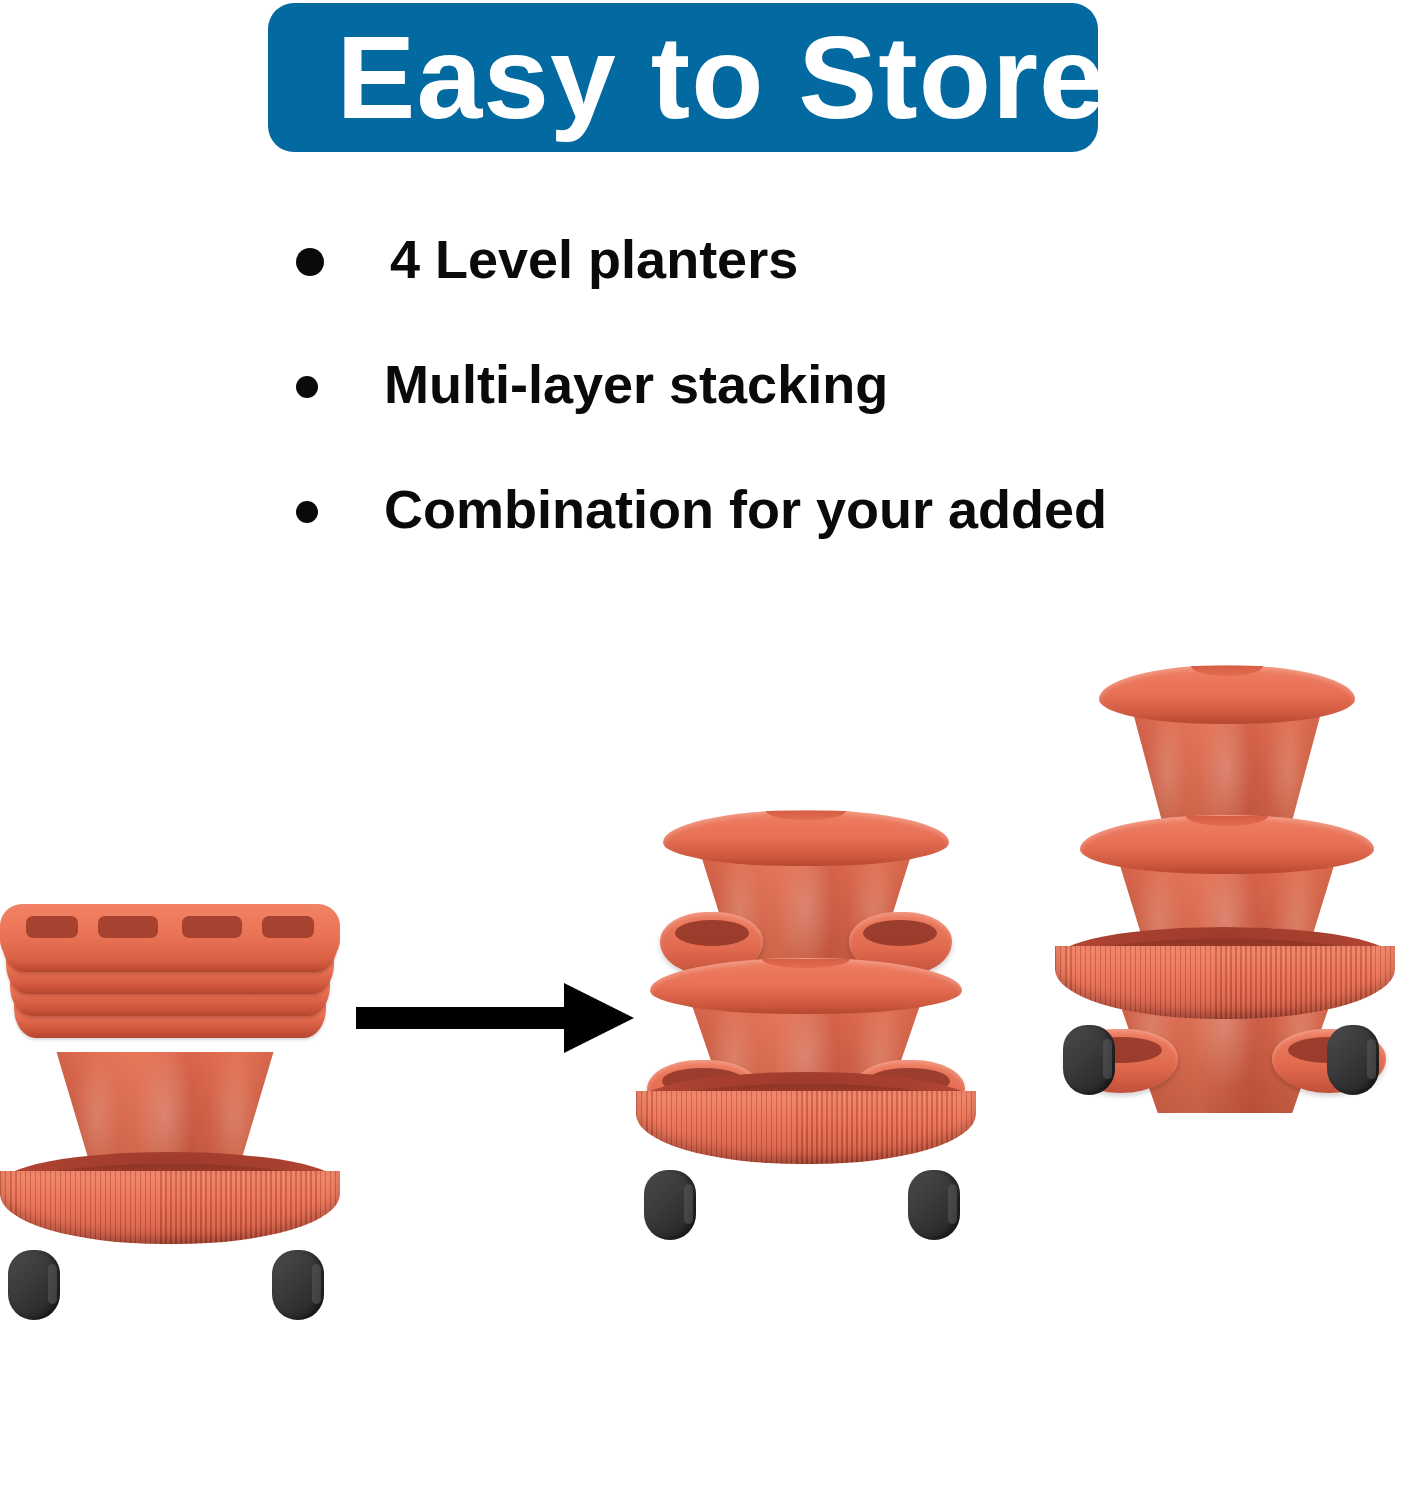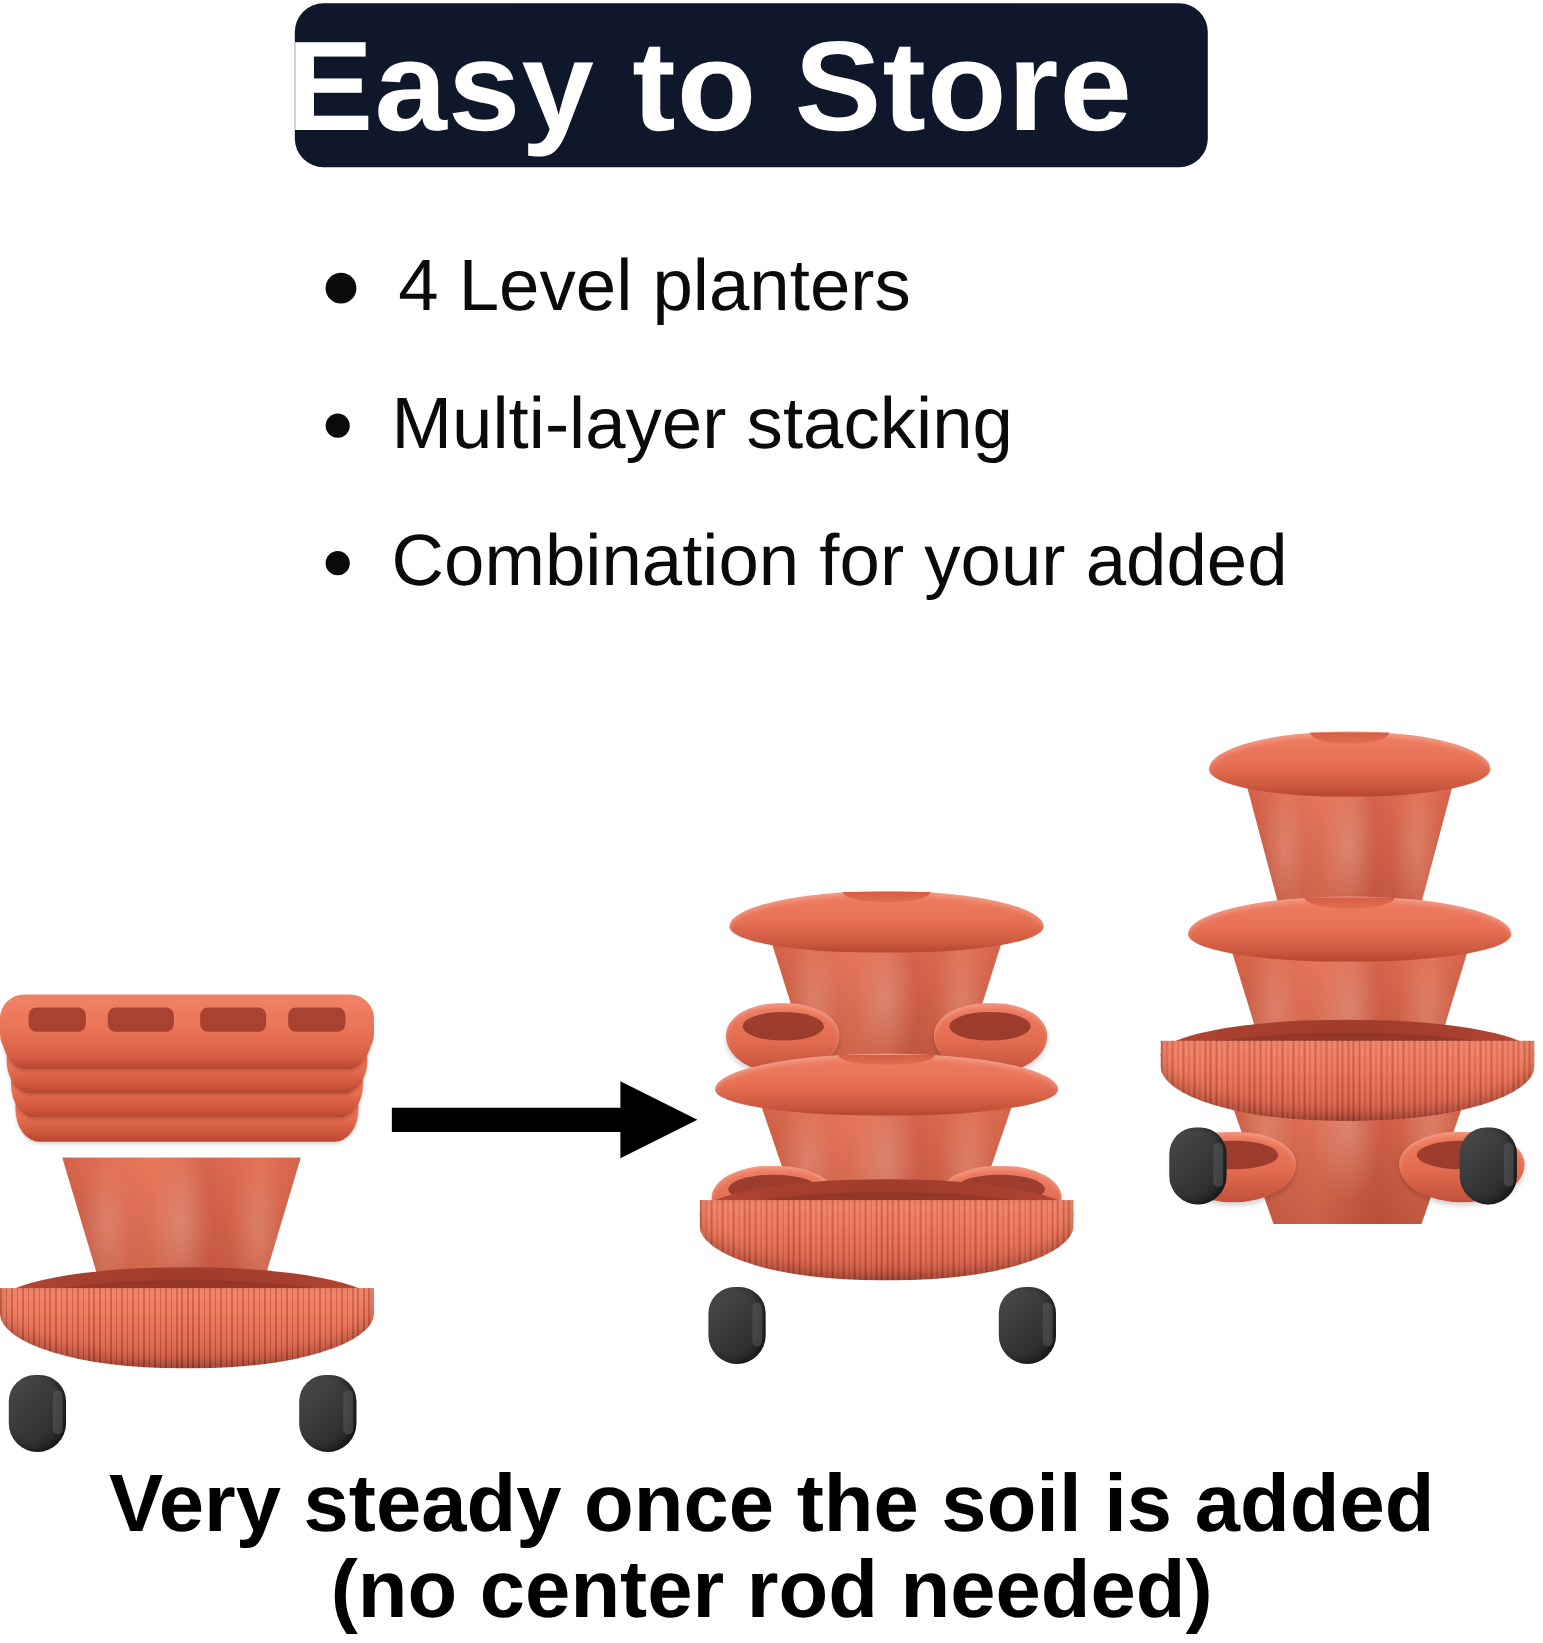--- a/index.html
+++ b/index.html
@@ -18,25 +18,25 @@
     overflow: hidden;
   }
 
   
   .badge {
     position: absolute;
     left: 268px;
     top: 3px;
     width: 830px;
     height: 149px;
-    background: #0f172a;
+    background: #0369a1;
     border-radius: 26px;
     display: flex;
     align-items: center;
-    justify-content: flex-start;
+    justify-content: flex-end;
   }
   .badge-text {
     color: #ffffff;
     font-family: "Liberation Sans Narrow", "Liberation Sans", sans-serif;
     font-weight: bold;
     font-size: 116px;
     line-height: 1;
     letter-spacing: 1px;
     transform: scaleX(1.02);
     white-space: nowrap;
@@ -63,25 +63,26 @@
     margin-right: 38px;
     margin-top: 6px;
   }
   .bullet-row.small-dot .bullet-dot {
     width: 22px;
     min-width: 22px;
     height: 22px;
   }
   .bullet-text {
     font-family: "Liberation Sans Narrow", "Liberation Sans", sans-serif;
-    font-size: 66px;
-    font-weight: 400;
+    font-size: 54px;
+    font-weight: 700;
     color: #0a0a0a;
     white-space: nowrap;
     line-height: 1;
+    margin-left: 28px;
   }
 
   
   .scene {
     position: absolute;
     left: 0;
     top: 620px;
     width: 1403px;
     height: 600px;
   }
@@ -407,18 +408,14 @@
         <div class="saucer-back"></div>
         <div class="rim-inner"></div>
         <div class="rim-band"></div>
       </div>
       <div class="caster" style="left:8px;   top:360px;"></div>
       <div class="caster" style="left:272px; top:360px;"></div>
     </div>
 
   </div>
 
-  <div class="caption">
-    <div class="caption-line">Very steady once the soil is added</div>
-    <div class="caption-line">(no center rod needed)</div>
-  </div>
 
 </div>
 
 </body></html>

